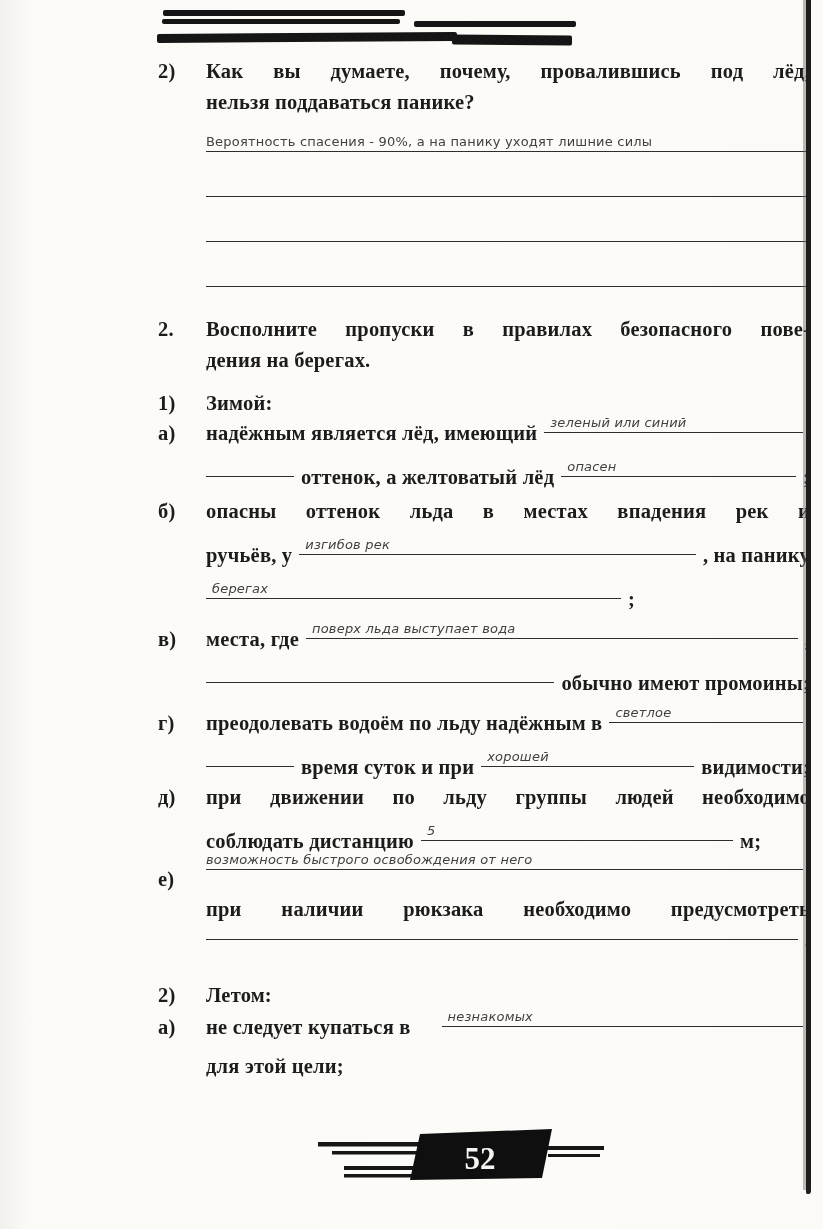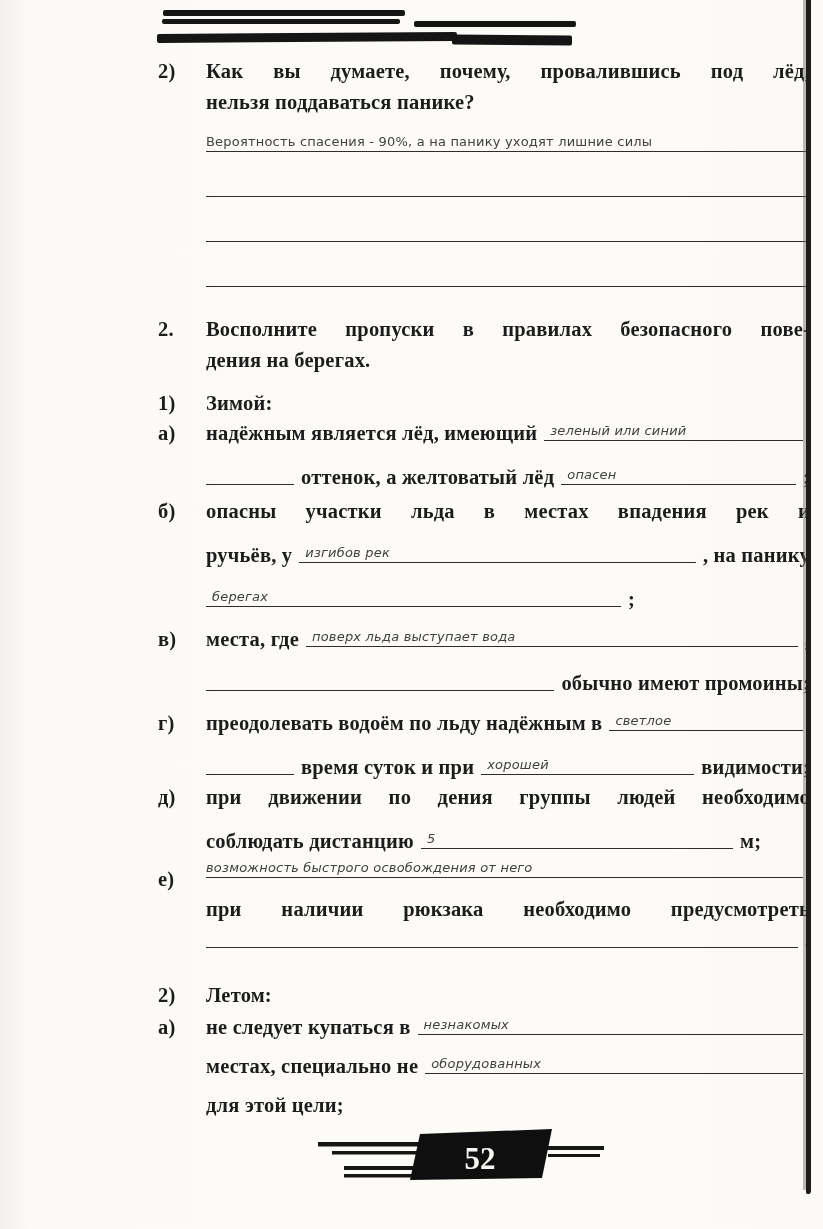--- a/index.html
+++ b/index.html
@@ -25,25 +25,25 @@
     font-weight:bold; font-size:20.5px; line-height:31px; color:#1c1c1c; letter-spacing:.2px;
   }
   .pt { white-space:nowrap; }
   .ptline { display:block; }
   .jrow { text-align:justify; text-align-last:justify; }
 
   .rowline { display:flex; align-items:flex-end; height:31px; margin-bottom:13px; }
   .rowline.mb0 { margin-bottom:0; }
   .rowline.mb8 { margin-bottom:8px; }
   .rowline.h22 { height:22px; }
-  .rows-tight .rowline { margin-bottom:8px; }
+  .rows-tight .rowline { margin-bottom:8px;gap:24px; }
 
   .fill {
     position:relative; flex:1 1 auto; min-width:28px; height:26px;
-    border-bottom:1.8px solid #2f2e2c; margin:8px 7px;text-align:right;
+    border-bottom:1.8px solid #2f2e2c; margin:16px 7px;text-align:right;
   }
   .fill.w88  { flex:0 0 88px;  width:88px;  margin-left:0; }
   .fill.w312 { flex:0 0 312px; width:312px; }
   .fill.w415 { flex:0 0 415px; width:415px; margin-left:0; }
   .fill.ml0  { margin-left:0; }
 
   .hand {
     position:absolute; left:6px; bottom:2px; white-space:nowrap;
     font-family:"DejaVu Sans", sans-serif; font-weight:normal;
     font-size:13px; color:#414140; letter-spacing:.2px;
@@ -120,21 +120,21 @@
             </span>
           <span class="pt">;</span>
         </div>
       </div>
     </div>
 
     <div class="block irow" style="top:496px;">
       <div class="inum">б)</div>
       <div class="ibody">
         <div class="rowline">
-          <span class="ptline jrow" style="width:100%;">опасны участки льда в местах впадения рек и</span>
+          <span class="ptline jrow" style="width:100%;">опасны оттенок льда в местах впадения рек и</span>
         </div>
         <div class="rowline">
           <span class="pt">ручьёв, у</span>
           <span class="fill">
               <i class="hand">изгибов рек</i>
             </span>
           <span class="pt">, на панику</span>
         </div>
         <div class="rowline">
           <span class="fill w415">
@@ -179,21 +179,21 @@
             </span>
           <span class="pt">видимости;</span>
         </div>
       </div>
     </div>
 
     <div class="block irow" style="top:782px;">
       <div class="inum">д)</div>
       <div class="ibody">
         <div class="rowline">
-          <span class="ptline jrow" style="width:100%;">при движении по дения группы людей необходимо</span>
+          <span class="ptline jrow" style="width:100%;">при движении по льду группы людей необходимо</span>
         </div>
         <div class="rowline">
           <span class="pt">соблюдать дистанцию</span>
           <span class="fill w312">
               <i class="hand">5</i>
             </span>
           <span class="pt">м;</span>
         </div>
       </div>
     </div>
@@ -225,26 +225,20 @@
       </div>
     </div>
 
     <div class="block irow rows-tight" style="top:1012px;">
       <div class="inum">а)</div>
       <div class="ibody">
         <div class="rowline">
           <span class="pt">не следует купаться в</span>
           <span class="fill">
               <i class="hand">незнакомых</i>
-            </span>
-        </div>
-        <div class="rowline">
-          <span class="pt">местах, специально не</span>
-          <span class="fill">
-              <i class="hand">оборудованных</i>
             </span>
         </div>
         <div class="rowline">
           <span class="pt">для этой цели;</span>
         </div>
       </div>
     </div>
 
   </div>
 

